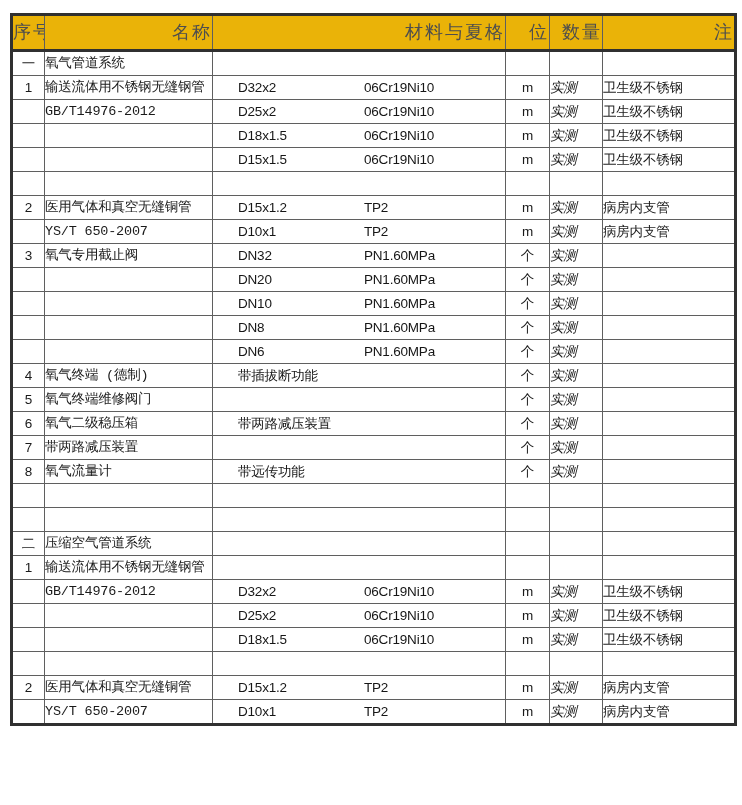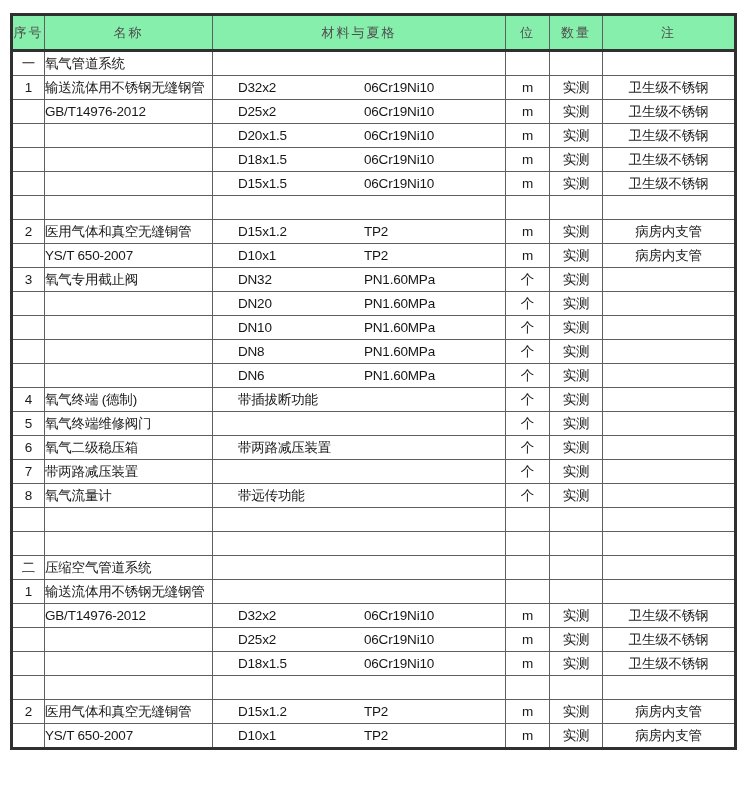--- a/index.html
+++ b/index.html
@@ -31,39 +31,39 @@
     letter-spacing: -0.2px;
     height: 23px;
     line-height: 23px;
     vertical-align: middle;
   }
   table.bom thead th {
     height: 33px;
     line-height: 33px;
     font-weight: normal;
     color: #4e4e4e;
-    font-size: 13px;
+    font-size: 18px;
     letter-spacing: 2px;
-    text-align: center;
+    text-align: right;
     border-bottom: 3px solid #303030;
-    background: #86efac;
+    background: #eab308;
   }
   col.w-seq  { width: 33px; }
   col.w-name { width: 168px; }
   col.w-spec { width: 293px; }
   col.w-unit { width: 44px; }
   col.w-qty  { width: 53px; }
   col.w-note { width: 133px; }
 
   td.c-seq  { text-align: center; color: #222; }
-  td.c-name { text-align: left; padding-left: 10px; }
+  td.c-name { text-align: left; padding-left: 10px; font-family: Liberation Mono, monospace; }
   td.c-spec { text-align: left; }
   td.c-unit { text-align: center; }
-  td.c-qty  { text-align: center; }
-  td.c-note { text-align: center; }
+  td.c-qty  { text-align: left; font-style: italic; }
+  td.c-note { }
 
   .spec-wrap { display: flex; padding-left: 25px; justify-content: center; }
   .spec-val  { display: inline-block; width: 126px; flex: 0 0 126px; }
   .mat-val   { display: inline-block; flex: 1 1 auto; }
 
   
   td.c-name, td.c-qty, td.c-note, .spec-val, .mat-val { color: #161616; }
 </style>
 </head>
 <body>
@@ -126,33 +126,20 @@
           </td>
           <td class="c-unit">m</td>
           <td class="c-qty">实测</td>
           <td class="c-note">卫生级不锈钢</td>
         </tr>
         <tr>
           <td class="c-seq"></td>
           <td class="c-name"></td>
           <td class="c-spec">
             <span class="spec-wrap">
-              <span class="spec-val">D20x1.5</span>
-              <span class="mat-val">06Cr19Ni10</span>
-            </span>
-          </td>
-          <td class="c-unit">m</td>
-          <td class="c-qty">实测</td>
-          <td class="c-note">卫生级不锈钢</td>
-        </tr>
-        <tr>
-          <td class="c-seq"></td>
-          <td class="c-name"></td>
-          <td class="c-spec">
-            <span class="spec-wrap">
               <span class="spec-val">D18x1.5</span>
               <span class="mat-val">06Cr19Ni10</span>
             </span>
           </td>
           <td class="c-unit">m</td>
           <td class="c-qty">实测</td>
           <td class="c-note">卫生级不锈钢</td>
         </tr>
         <tr>
           <td class="c-seq"></td>

